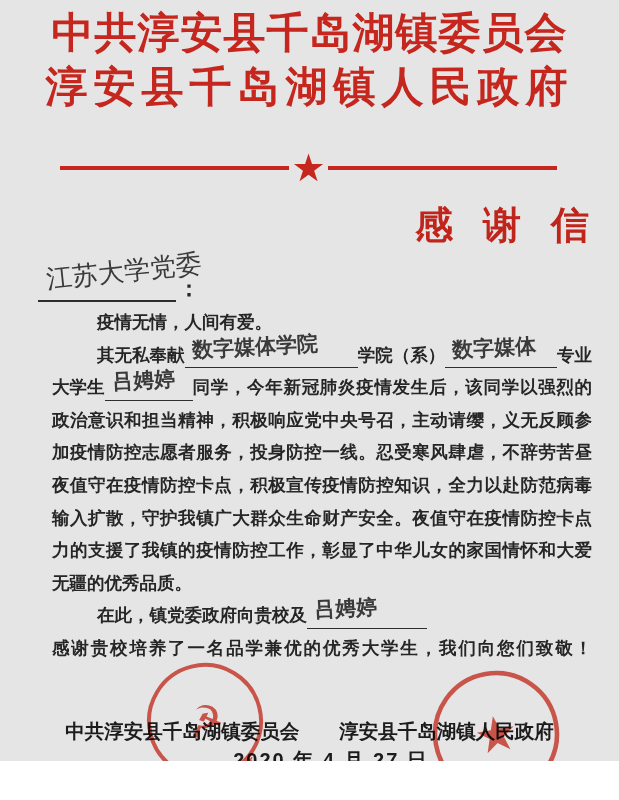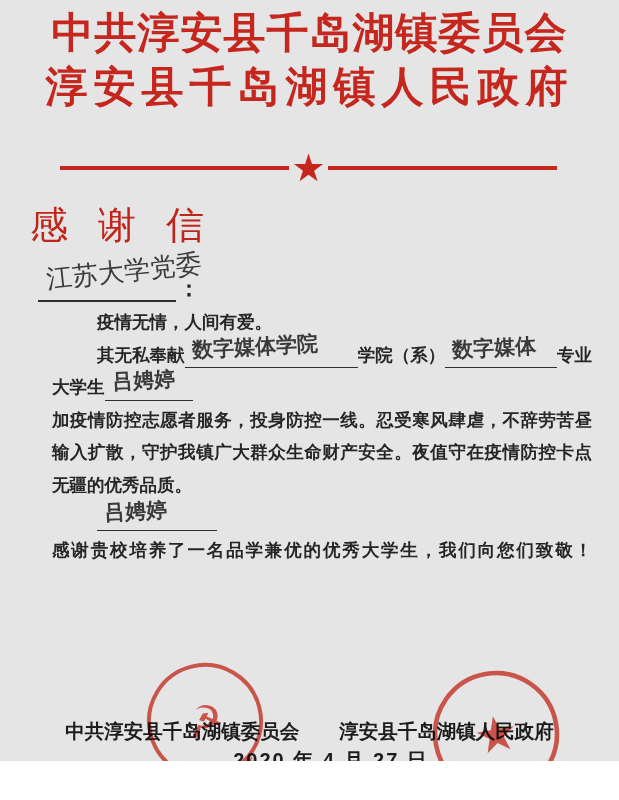--- a/index.html
+++ b/index.html
@@ -13,23 +13,23 @@
   .lh2{font-size:42px;line-height:54px;letter-spacing:6px;}
 
   
   .divider{position:absolute;top:150px;left:60px;right:62px;height:36px;
            display:flex;align-items:center;}
   .divider .rule{flex:1;height:4px;background:#c5261d;}
   .divider .star{color:#c5261d;font-size:38px;line-height:1;margin:0 2px;
                  font-family:"DejaVu Sans",sans-serif;}
 
   
-  .title{position:absolute;top:200px;left:0;right:0;text-align:left;
-         color:#c0251c;font-weight:400;font-size:38px;
-         letter-spacing:30px;padding-left:30px;}
+  .title{position:absolute;top:200px;left:0;right:0;text-align:right;
+         color:#c0251c;font-weight:700;font-size:38px;
+         letter-spacing:30px;padding-left:40px;}
 
   
   .hand{font-family:cursive;color:#3a3a3a;}
   .addr-hand{position:absolute;top:254px;left:46px;font-size:26px;
              transform:rotate(-6deg);white-space:nowrap;}
   .addr-line{position:absolute;top:268px;left:38px;width:138px;height:32px;
              border-bottom:2px solid #2c2c2c;}
   .addr-colon{position:absolute;top:274px;left:178px;font-size:22px;font-weight:700;}
 
   
@@ -100,27 +100,32 @@
           <span class="hand">数字媒体</span>
         </span>
       <span class="seg">专业</span>
     </div>
 
     <div class="line flexline">
       <span class="seg">大学生</span>
       <span class="blank b-name">
           <span class="hand">吕娉婷</span>
         </span>
+      <span class="seg grow">同学，今年新冠肺炎疫情发生后，该同学以强烈的</span>
     </div>
 
+    <div class="line j">政治意识和担当精神，积极响应党中央号召，主动请缨，义无反顾参</div>
     <div class="line j">加疫情防控志愿者服务，投身防控一线。忍受寒风肆虐，不辞劳苦昼</div>
+    <div class="line j">夜值守在疫情防控卡点，积极宣传疫情防控知识，全力以赴防范病毒</div>
     <div class="line j">输入扩散，守护我镇广大群众生命财产安全。夜值守在疫情防控卡点</div>
+    <div class="line j">力的支援了我镇的疫情防控工作，彰显了中华儿女的家国情怀和大爱</div>
     <div class="line">无疆的优秀品质。</div>
 
     <div class="line flexline indent">
+      <span class="seg">在此，镇党委政府向贵校及</span>
       <span class="blank b-name2">
           <span class="hand">吕娉婷</span>
         </span>
     </div>
 
     <div class="line j">感谢贵校培养了一名品学兼优的优秀大学生，我们向您们致敬！</div>
   </div>
 
   <div class="footer-orgs">
     <span>中共淳安县千岛湖镇委员会</span>

